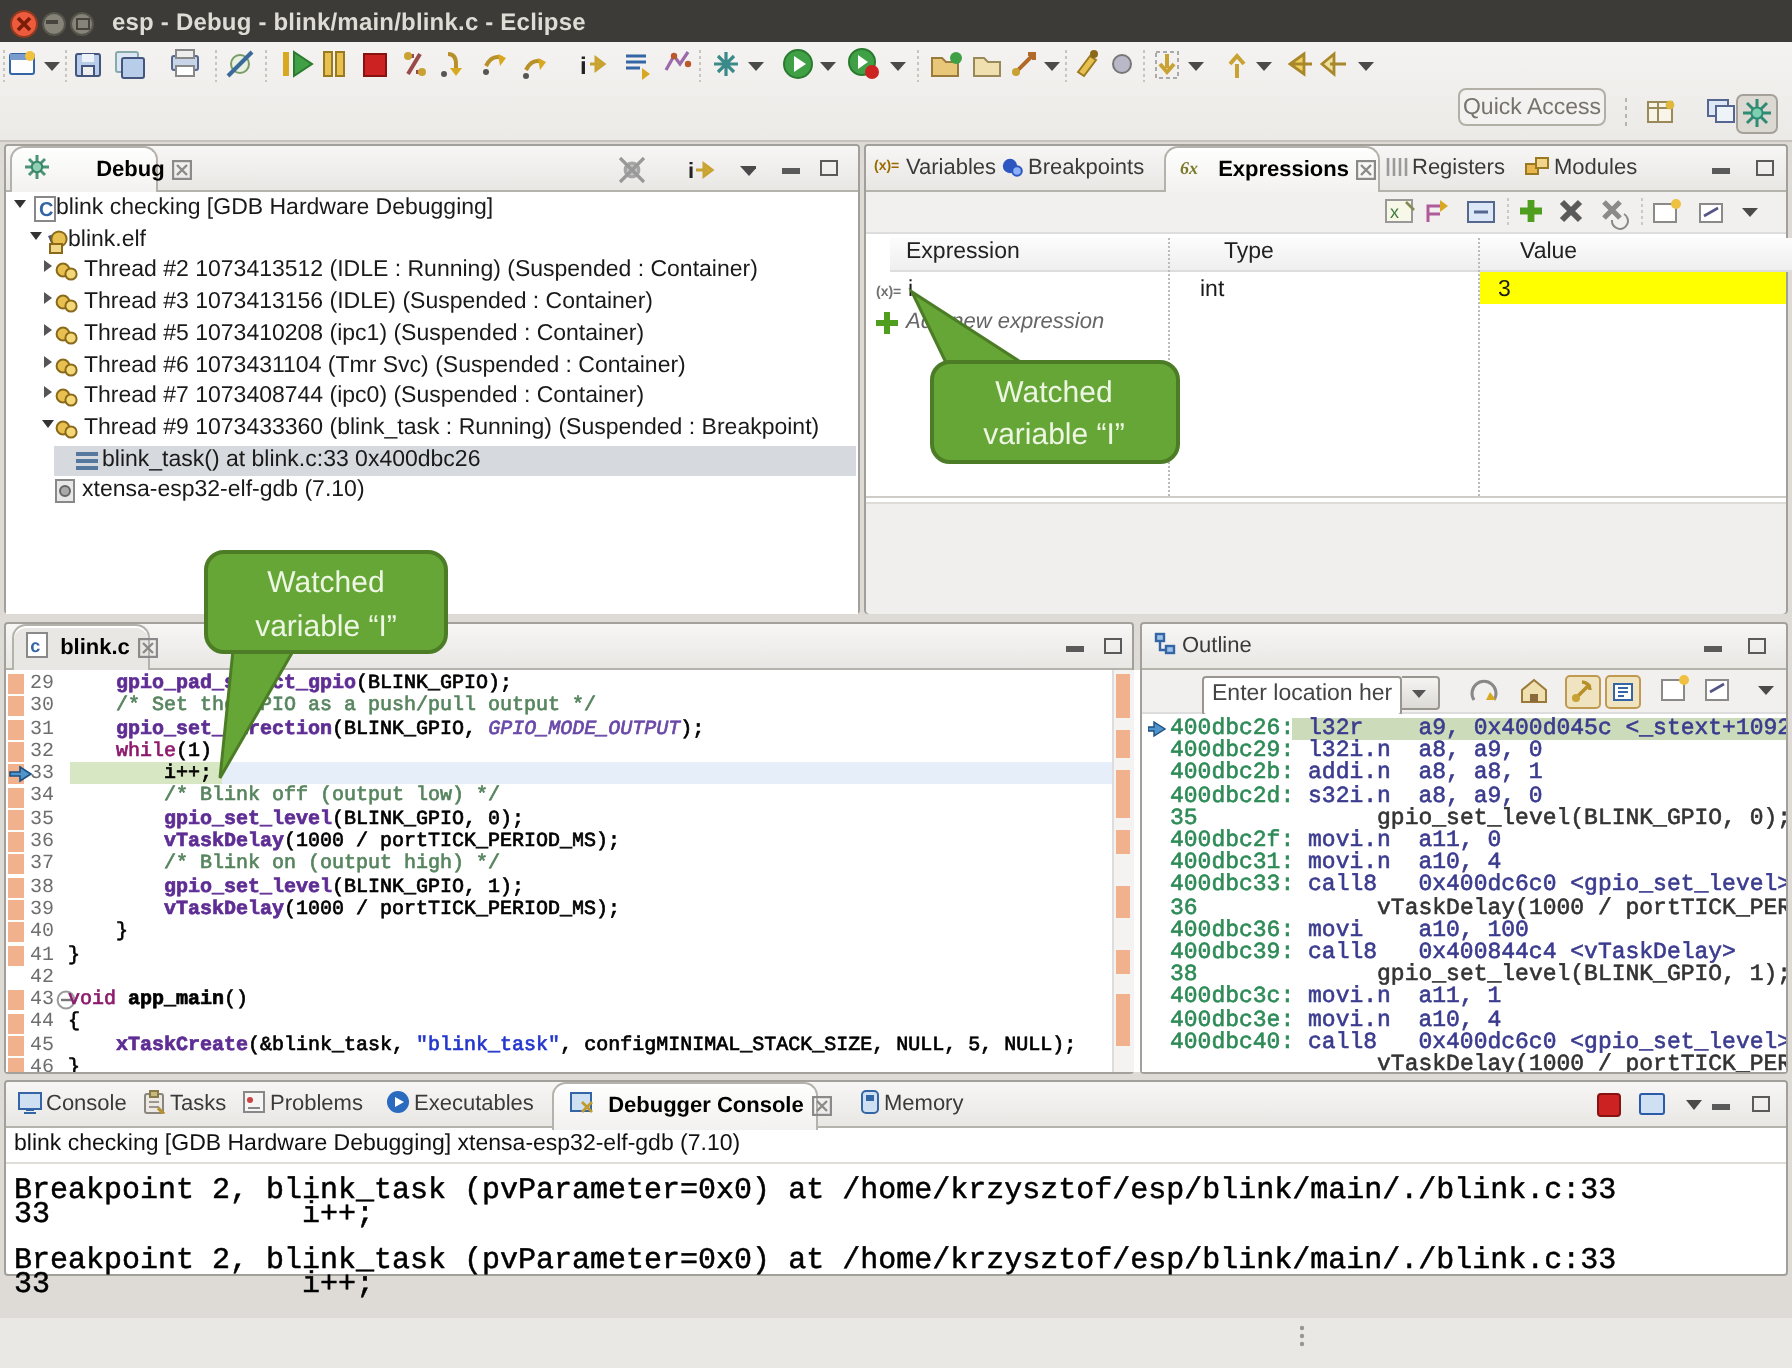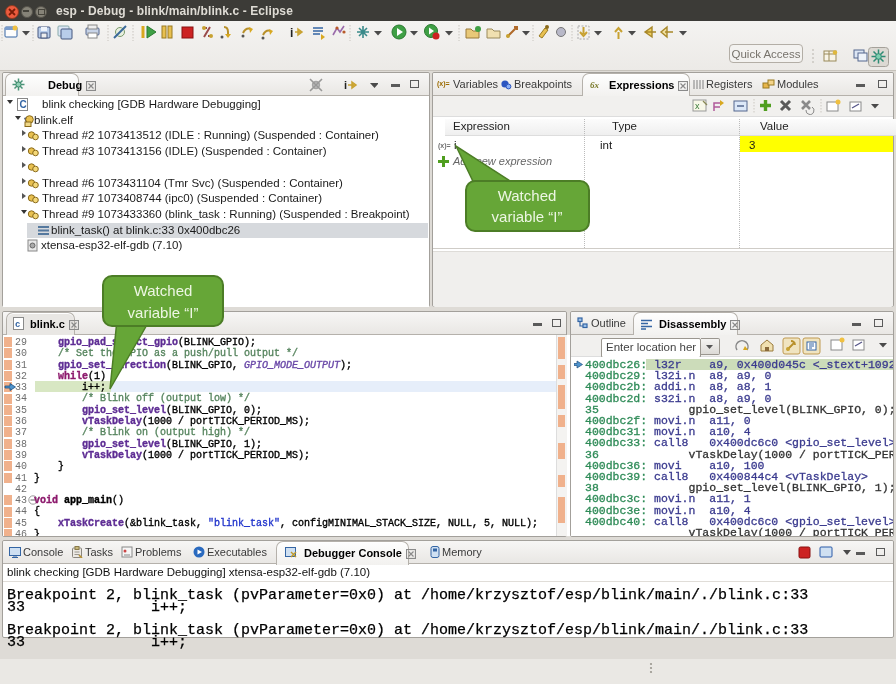--- a/index.html
+++ b/index.html
@@ -13,21 +13,21 @@
 #toolbar{left:0;top:21px;width:896px;height:49px;background:linear-gradient(#f4f3f1,#eceae7);border-bottom:1px solid #c6c2bb}
 .qa{position:absolute;left:729px;top:23px;width:74px;height:19px;border:1px solid #b3aea6;border-radius:4px;color:#77736c;font-size:11.5px;text-align:center;line-height:18px;background:#f3f2f0;box-sizing:border-box}
 
 .panel{position:absolute;background:#fff;border:1px solid #a3a09b;border-radius:2px;box-sizing:border-box}
 .tabrow{position:absolute;left:0;top:0;right:0;height:22px;background:linear-gradient(#f7f6f5,#e9e7e4);border-bottom:1px solid #b5b1ab;border-radius:2px 2px 0 0}
 .tab{position:absolute;top:0;height:22px;line-height:22px;color:#3a3a3a;white-space:nowrap;font-size:11px}
 .seltab{position:absolute;top:0;height:23px;line-height:22px;background:linear-gradient(#fefefe,#f2f1ef);border:1px solid #b5b1ab;border-bottom:none;border-radius:7px 7px 0 0;font-weight:bold;color:#000;white-space:nowrap;box-shadow:inset 0 1px 0 #fff;font-size:11px}
 .minmax{position:absolute;top:7px;width:10px;height:8px}
 .tico{display:inline-block;vertical-align:-2px}
 
-.kw{font-weight:bold;color:#8d1a6d}
+.kw{font-weight:normal;color:#8d1a6d}
 .fn{font-weight:bold;color:#5e2d94}
 .fb{font-weight:bold;color:#000}
 .cm{color:#57855f}
 .mc{font-style:italic;color:#6a48a8}
 .st{color:#2336cc}
 
 .ad{color:#2e8b57}
 .in{color:#3b3b8f}
 .sr{color:#333}
 </style></head>
@@ -169,21 +169,21 @@
  <div class="minmax" style="left:407px">
       <div style="width:9px;height:8px;border:1.5px solid #5a5a5a;box-sizing:border-box"></div>
     </div>
 
  <div id="dtree" class="abs" style="left:0;top:23px;width:426px;height:211px;background:#fff;font-size:11.5px;overflow:hidden">
       <div class="abs" style="left:4px;top:4px;width:0;height:0;border:3.5px solid transparent;border-top:4.5px solid #333"></div>
       <div class="abs" style="left:13px;top:2px"><svg width="13" height="13">
           <rect x="1.5" y="0.5" width="10" height="12" fill="#fff" stroke="#888"></rect>
           <text x="3.5" y="10" font-size="10" font-weight="bold" fill="#3465a4" font-family="Liberation Sans">C</text>
         </svg></div>
-      <div class="abs" style="left:39px;top:2px;white-space:nowrap">blink checking [GDB Hardware Debugging]</div>
+      <div class="abs" style="left:25px;top:2px;white-space:nowrap">blink checking [GDB Hardware Debugging]</div>
       <div class="abs" style="left:12px;top:19.7px;width:0;height:0;border:3.5px solid transparent;border-top:4.5px solid #333"></div>
       <div class="abs" style="left:19px;top:17.7px"><svg width="13" height="13">
           <path d="M2 4 L8 2 L11 5 L5 11 z" fill="#44547e"></path>
           <circle cx="7.5" cy="5.5" r="3.8" fill="#e8c050" stroke="#8a6a1a"></circle>
           <rect x="3" y="8" width="6" height="4.5" fill="#f0d888" stroke="#8a6a1a"></rect>
         </svg></div>
       <div class="abs" style="left:31px;top:17.7px;white-space:nowrap">blink.elf</div>
       <div class="abs" style="left:19px;top:34.4px;width:0;height:0;border:3.5px solid transparent;border-left:4.5px solid #555"></div>
       <div class="abs" style="left:24px;top:33.4px"><svg width="13" height="13">
           <circle cx="4.5" cy="6" r="3.2" fill="#e8c050" stroke="#8a6a1a"></circle>
@@ -194,20 +194,21 @@
       <div class="abs" style="left:24px;top:49.099999999999994px"><svg width="13" height="13">
           <circle cx="4.5" cy="6" r="3.2" fill="#e8c050" stroke="#8a6a1a"></circle>
           <circle cx="8.5" cy="8" r="2.8" fill="#f4d878" stroke="#8a6a1a"></circle>
         </svg></div>
       <div class="abs" style="left:39px;top:49.099999999999994px;white-space:nowrap">Thread #3 1073413156 (IDLE) (Suspended : Container)</div>
       <div class="abs" style="left:19px;top:65.8px;width:0;height:0;border:3.5px solid transparent;border-left:4.5px solid #555"></div>
       <div class="abs" style="left:24px;top:64.8px"><svg width="13" height="13">
           <circle cx="4.5" cy="6" r="3.2" fill="#e8c050" stroke="#8a6a1a"></circle>
           <circle cx="8.5" cy="8" r="2.8" fill="#f4d878" stroke="#8a6a1a"></circle>
         </svg></div>
+      <div class="abs" style="left:39px;top:64.8px;white-space:nowrap">Thread #5 1073410208 (ipc1) (Suspended : Container)</div>
       <div class="abs" style="left:19px;top:81.5px;width:0;height:0;border:3.5px solid transparent;border-left:4.5px solid #555"></div>
       <div class="abs" style="left:24px;top:80.5px"><svg width="13" height="13">
           <circle cx="4.5" cy="6" r="3.2" fill="#e8c050" stroke="#8a6a1a"></circle>
           <circle cx="8.5" cy="8" r="2.8" fill="#f4d878" stroke="#8a6a1a"></circle>
         </svg></div>
       <div class="abs" style="left:39px;top:80.5px;white-space:nowrap">Thread #6 1073431104 (Tmr Svc) (Suspended : Container)</div>
       <div class="abs" style="left:19px;top:97.19999999999999px;width:0;height:0;border:3.5px solid transparent;border-left:4.5px solid #555"></div>
       <div class="abs" style="left:24px;top:96.19999999999999px"><svg width="13" height="13">
           <circle cx="4.5" cy="6" r="3.2" fill="#e8c050" stroke="#8a6a1a"></circle>
           <circle cx="8.5" cy="8" r="2.8" fill="#f4d878" stroke="#8a6a1a"></circle>
@@ -430,31 +431,20 @@
 <div class="panel" style="left:570px;top:311px;width:324px;height:226px">
  <div class="tabrow"></div>
  <div class="tab" style="left:2px;width:60px">
    <svg class="tico" style="margin-left:4px" width="12" height="12">
         <g fill="none" stroke="#3465a4" stroke-width="1.2">
           <rect x="1" y="1" width="4" height="3.5" fill="#9ec3ea"></rect>
           <rect x="6" y="7" width="4" height="3.5" fill="#9ec3ea"></rect>
           <path d="M3 4.5 V9 H6"></path>
         </g>
       </svg><span style="margin-left:2px">Outline</span>
- </div>
- <div class="seltab" style="left:62px;width:103px">
-   <svg class="tico" style="margin-left:6px" width="13" height="12">
-        <g stroke="#3465a4" stroke-width="1.4">
-          <path d="M1 2.5 H12 M1 5.5 H8 M1 8.5 H12 M1 11 H6"></path>
-        </g>
-      </svg>
-   <span style="margin-left:3px">Disassembly</span><svg class="tico" style="margin-left:4px" width="10" height="10">
-        <rect x="0.5" y="0.5" width="9" height="9" fill="none" stroke="#8a8a8a" stroke-width="1.2"></rect>
-        <path d="M2.5 2.5 l5 5 M7.5 2.5 l-5 5" stroke="#8a8a8a" stroke-width="1.2"></path>
-      </svg>
  </div>
  <div class="minmax" style="left:281px">
       <div style="width:9px;height:3px;background:#5a5a5a;margin-top:4px"></div>
     </div>
  <div class="minmax" style="left:303px">
       <div style="width:9px;height:8px;border:1.5px solid #5a5a5a;box-sizing:border-box"></div>
     </div>
 
  <div class="abs" style="left:0;top:23px;width:322px;height:21px;background:#f1f0ee;border-bottom:1px solid #ddd"></div>
  <div class="abs" style="left:30px;top:26px;width:100px;height:20px;border:1px solid #9a968f;background:#fff;border-radius:2px;color:#444;font-size:11.5px;line-height:16px;padding-left:4px;box-sizing:border-box;overflow:hidden;white-space:nowrap">Enter location her</div>

